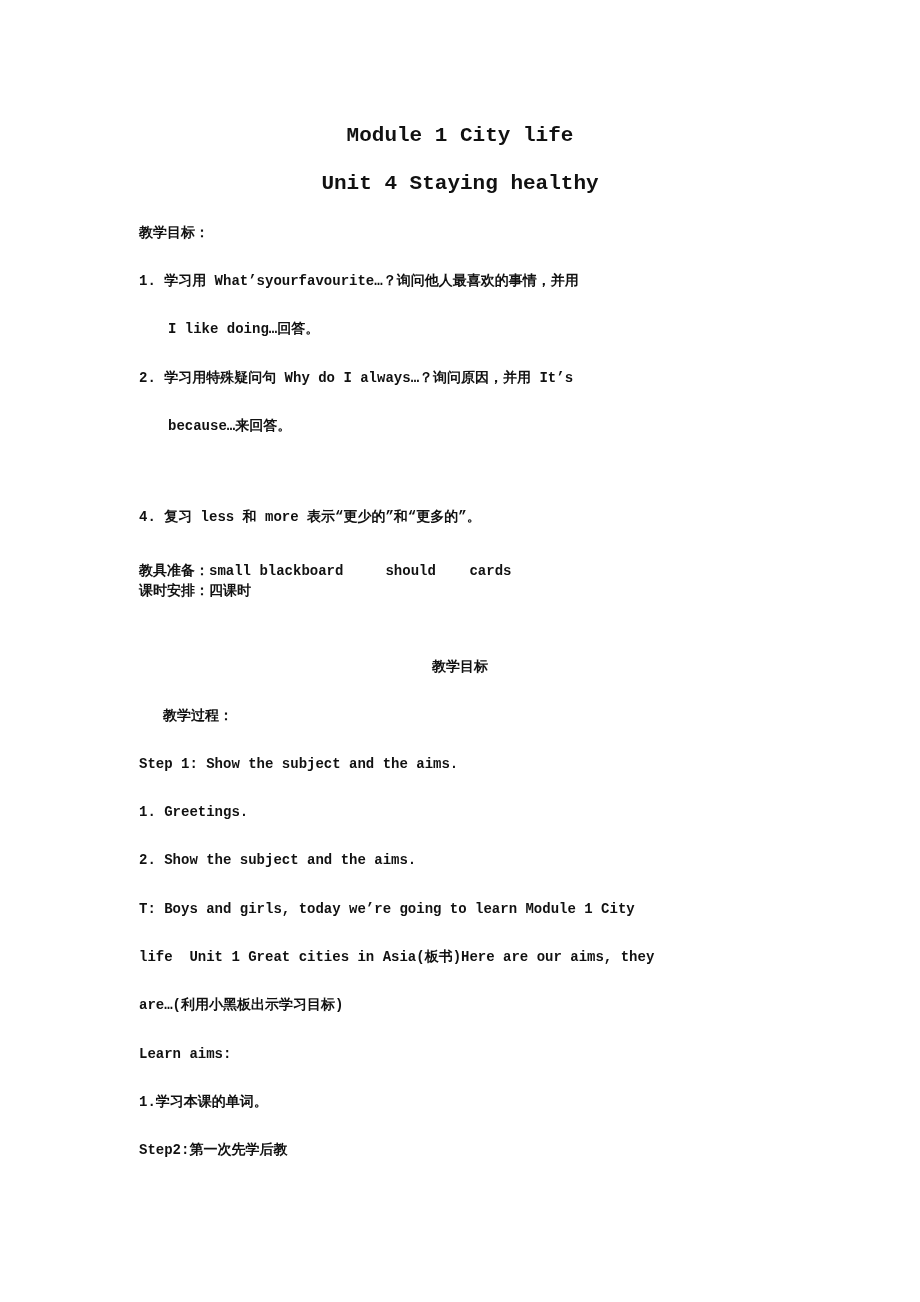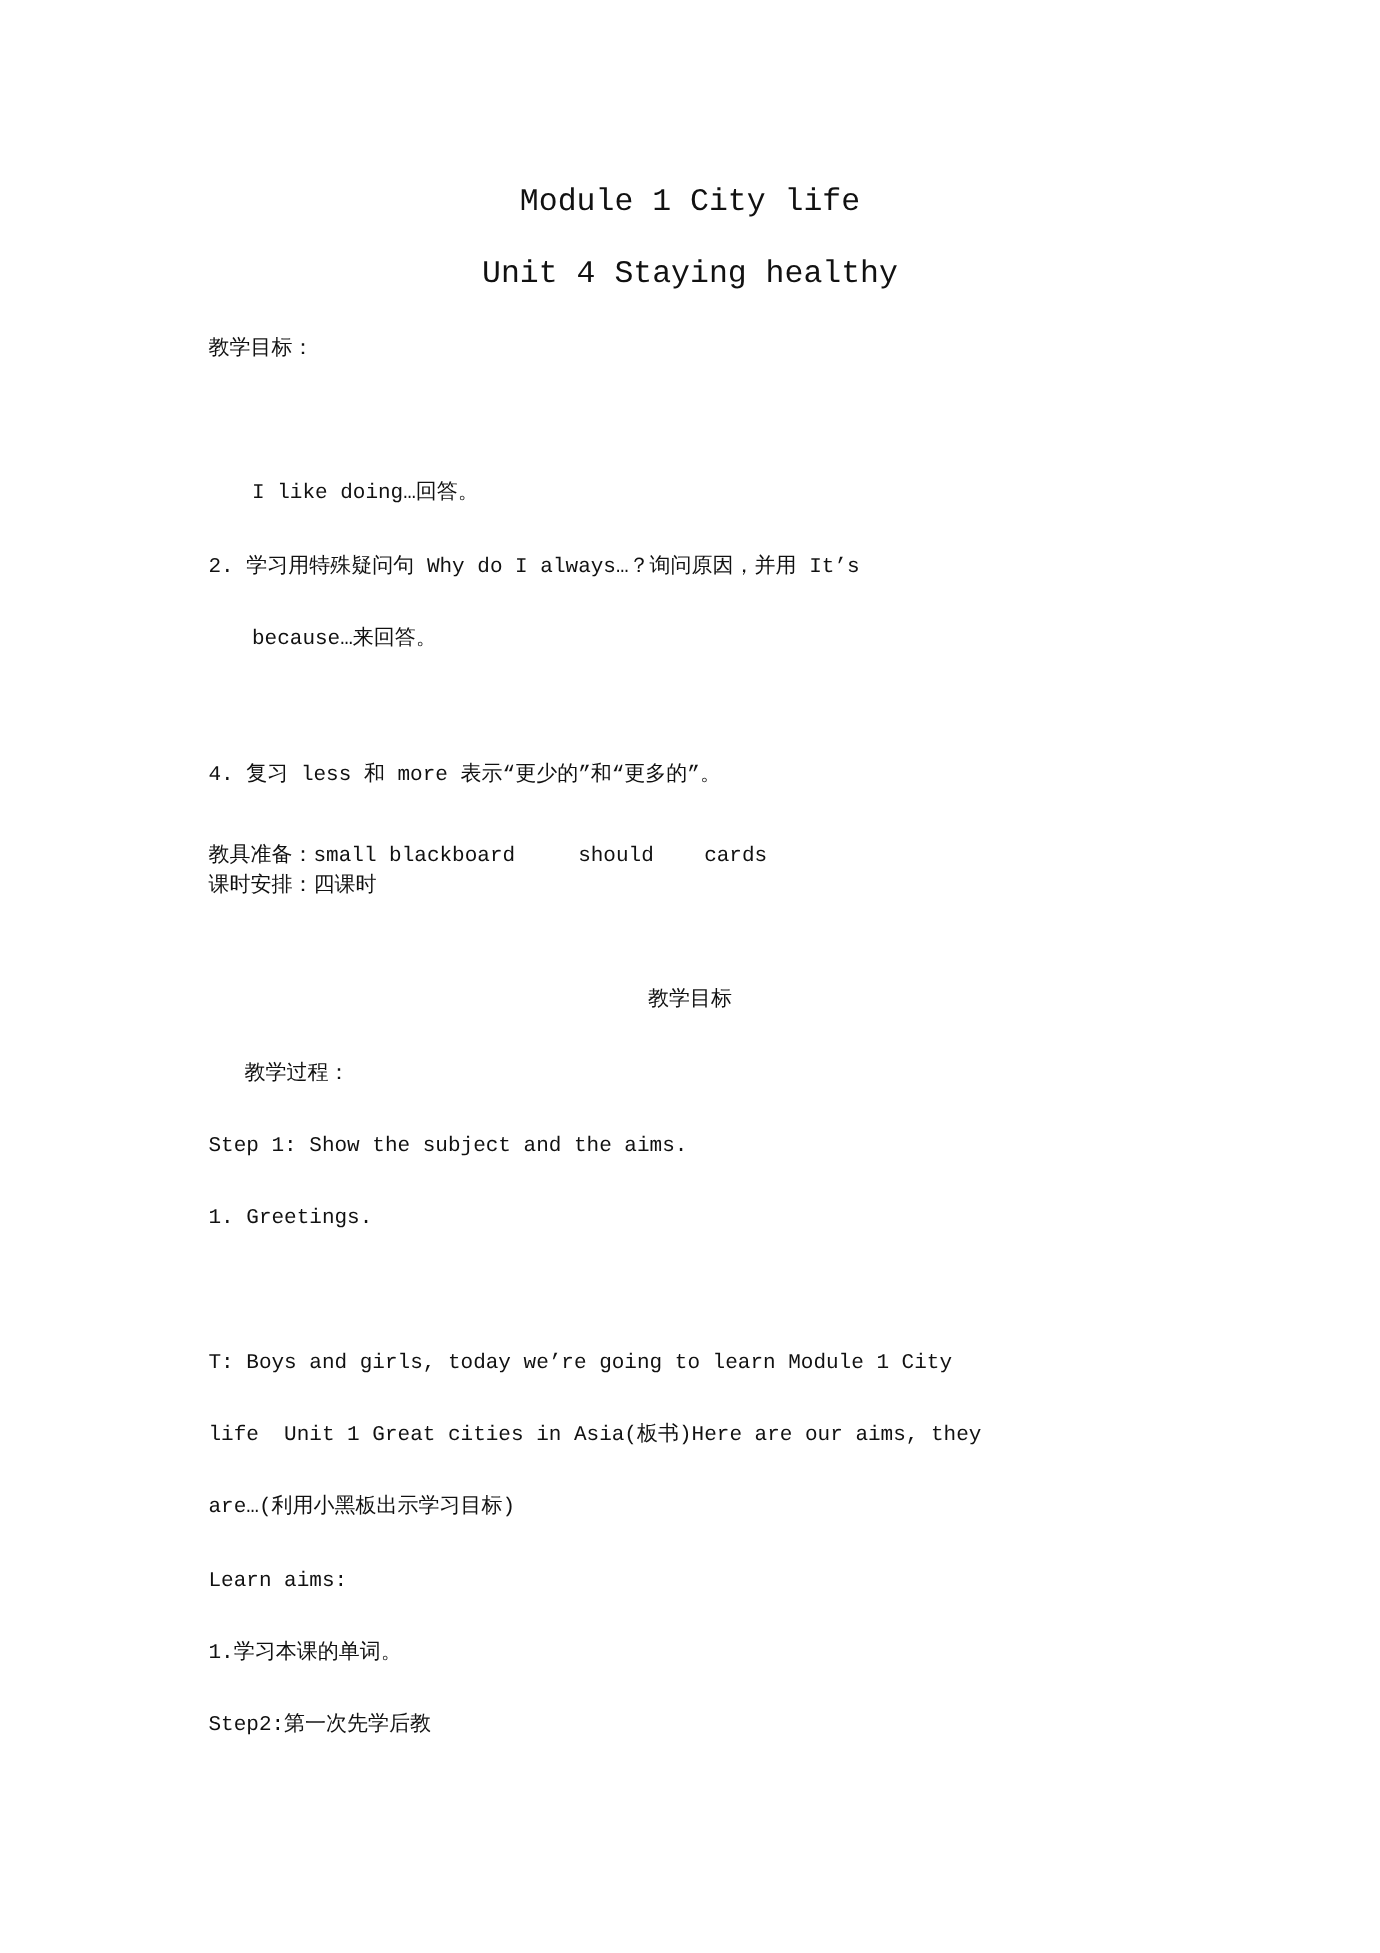--- a/index.html
+++ b/index.html
@@ -1,55 +1,57 @@
 <!DOCTYPE html>
 <html><head>
   <meta charset="utf-8">
   <style>
     html, body { margin: 0; padding: 0; background: #ffffff; }
     body {
       width: 920px; height: 1302px; position: relative; overflow: hidden;
       font-family: "DejaVu Serif", "Liberation Serif", serif;
       color: #111111;
     }
-    .page { position: absolute; left: 0; top: 0; width: 920px; height: 1134px; background: #ffffff; }
+    .page { position: absolute; left: 0; top: 0; width: 920px; height: 1134px; background: #ffffff; font-weight: bold; }
     .line {
       position: absolute; left: 139px;
       font-family: "Liberation Mono", "DejaVu Sans Mono", monospace;
       font-size: 14px; line-height: 26px; white-space: pre;
       letter-spacing: 0px;
     }
     .indent { left: 168px; }
     .center { left: 0; width: 920px; text-align: center; }
     .title { font-size: 21px; }
   </style>
 </head>
 <body>
 
 <div class="page">
   <div class="line center title" style="top:123px;">Module 1 City life</div>
   <div class="line center title" style="top:171px;">Unit 4 Staying healthy</div>
 
   <div class="line" style="top:220px;">教学目标：</div>
 
+  <div class="line" style="top:268px;">1. 学习用 What’syourfavourite…？询问他人最喜欢的事情，并用</div>
   <div class="line indent" style="top:316px;">I like doing…回答。</div>
 
   <div class="line" style="top:365px;">2. 学习用特殊疑问句 Why do I always…？询问原因，并用 It’s</div>
   <div class="line indent" style="top:413px;">because…来回答。</div>
 
   <div class="line" style="top:504px;">4. 复习 less 和 more 表示“更少的”和“更多的”。</div>
 
   <div class="line" style="top:558px;">教具准备：small blackboard     should    cards</div>
   <div class="line" style="top:578px;">课时安排：四课时</div>
 
   <div class="line center" style="top:654px;">教学目标</div>
 
   <div class="line" style="top:703px;margin-left:24px;">教学过程：</div>
   <div class="line" style="top:751px;">Step 1: Show the subject and the aims.</div>
   <div class="line" style="top:799px;">1. Greetings.</div>
+  <div class="line" style="top:847px;">2. Show the subject and the aims.</div>
 
   <div class="line" style="top:896px;">T: Boys and girls, today we’re going to learn Module 1 City</div>
   <div class="line" style="top:944px;">life  Unit 1 Great cities in Asia(板书)Here are our aims, they</div>
   <div class="line" style="top:992px;">are…(利用小黑板出示学习目标)</div>
 
   <div class="line" style="top:1041px;">Learn aims:</div>
   <div class="line" style="top:1089px;">1.学习本课的单词。</div>
   <div class="line" style="top:1137px;">Step2:第一次先学后教</div>
 </div>
 

